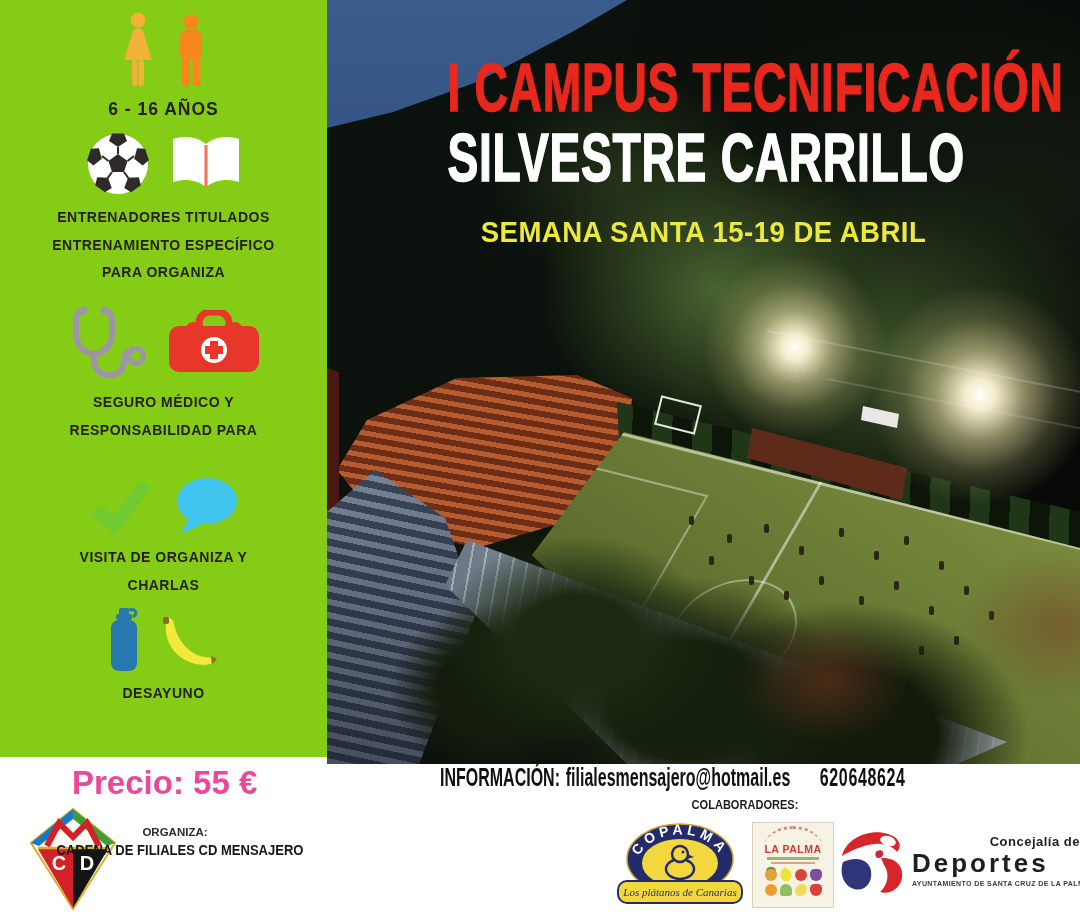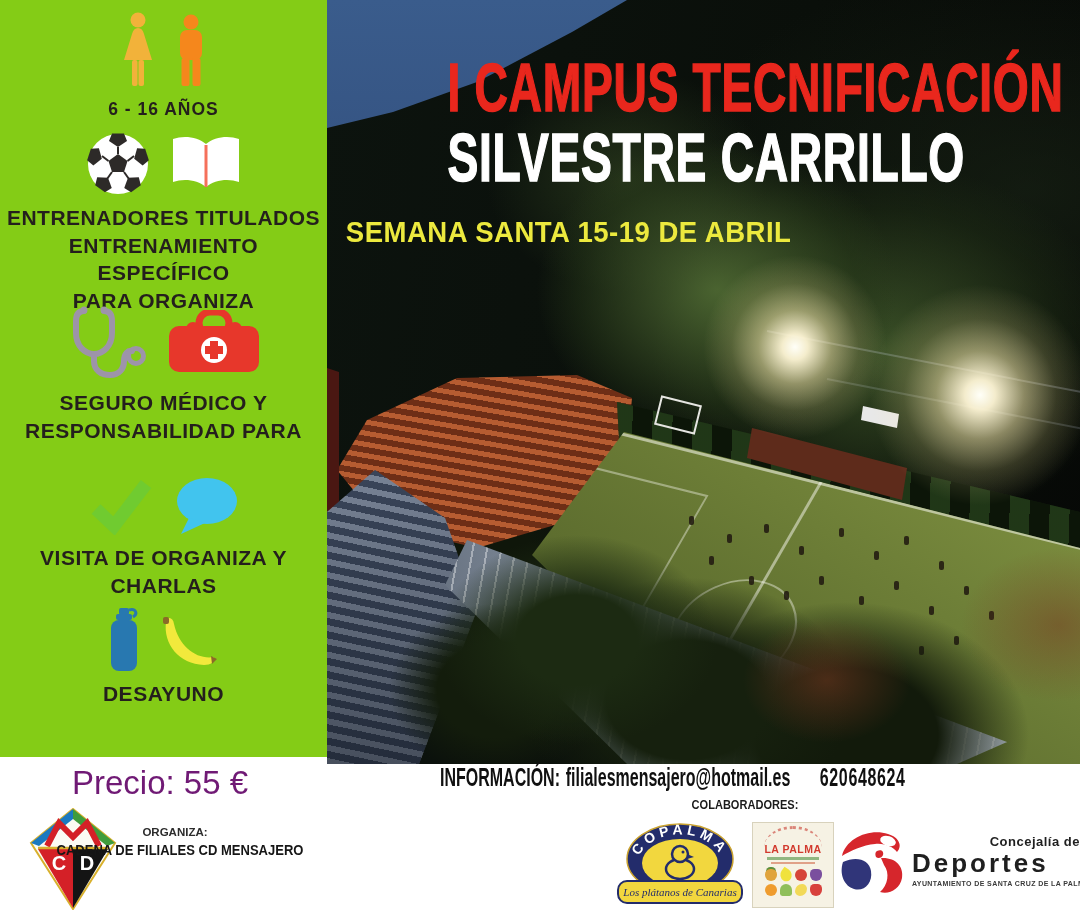--- a/index.html
+++ b/index.html
@@ -6,21 +6,21 @@
   .poster{
     position:relative;width:1080px;height:915px;background:#ffffff;
     font-family:"Liberation Sans",sans-serif;overflow:hidden;
   }
   
   .sidebar{position:absolute;left:0;top:0;width:327px;height:757px;background:#84cc16;z-index:2;}
   .feature{position:absolute;left:0;width:327px;text-align:center;}
   .icon-row{display:flex;justify-content:center;align-items:flex-end;gap:20px;}
   .icon-row.mid{align-items:center;}
   .feature-lines{margin-top:8px;}
-  .fline{font-size:21px;font-weight:bold;letter-spacing:.5px;color:#241f1d;line-height:27.5px;}
+  .fline{font-size:14px;font-weight:bold;letter-spacing:.5px;color:#241f1d;line-height:27.5px;}
   .fline.big{font-size:17.5px;letter-spacing:1px;}
   
   .photo{position:absolute;left:327px;top:0;width:753px;height:764px;overflow:hidden;z-index:1;
     background:linear-gradient(100deg,#0c130e 0%,#0a0f0a 55%,#060806 100%);}
   .layer{position:absolute;inset:0;}
   .sky{background:linear-gradient(180deg,#3a5c8c 0%,#2c4470 60%,#22345a 100%);
     clip-path:polygon(0 0,300px 0,245px 32px,150px 82px,66px 112px,0 128px);}
   .vegetation{background:
     radial-gradient(240px 200px at 390px 290px, rgba(84,112,54,.85), rgba(40,58,26,.45) 58%, transparent 75%),
     radial-gradient(300px 240px at 560px 350px, rgba(70,96,46,.8), rgba(34,50,22,.4) 58%, transparent 78%),
@@ -69,29 +69,29 @@
     radial-gradient(120px 90px at 500px 680px, rgba(130,60,35,.5), transparent 70%),
     radial-gradient(140px 110px at 732px 625px, rgba(120,50,30,.45), transparent 70%);}
   .cable{position:absolute;height:2px;background:rgba(220,228,255,.22);transform:rotate(11deg);transform-origin:left center;}
   .cable.c1{left:440px;top:330px;width:320px;}
   .cable.c2{left:500px;top:378px;width:260px;background:rgba(220,228,255,.16);}
   .glow{position:absolute;border-radius:50%;
     background:radial-gradient(circle, rgba(255,255,248,1) 0%, rgba(255,246,214,.95) 9%, rgba(255,238,180,.5) 26%, rgba(255,230,160,.16) 45%, transparent 65%);}
   .glow.g1{left:368px;top:247px;width:200px;height:200px;}
   .glow.g2{left:533px;top:275px;width:240px;height:240px;}
   
-  .hero-titles{position:absolute;left:0;right:0;top:54px;z-index:5;}
+  .hero-titles{position:absolute;left:0;right:0;top:54px;text-align:center;z-index:5;}
   .title-red{font-size:68px;line-height:66px;font-weight:bold;color:#e9271d;white-space:nowrap;
     transform:scaleX(.68);letter-spacing:1px;-webkit-text-stroke:1.5px #e9271d;}
   .title-white{font-size:68px;line-height:66px;font-weight:bold;color:#ffffff;white-space:nowrap;
     transform:scaleX(.68);letter-spacing:1px;margin-top:4px;-webkit-text-stroke:1.5px #ffffff;}
   .subtitle{font-size:29px;font-weight:bold;color:#ece93e;white-space:nowrap;margin-top:26px;
     transform:scaleX(.95);letter-spacing:.5px;}
   
-  .price{position:absolute;left:72px;top:764px;font-size:33px;font-weight:normal;color:#701a75;z-index:3;}
+  .price{position:absolute;left:72px;top:764px;font-size:33px;font-weight:bold;color:#ec4899;z-index:3;}
   .crest{position:absolute;left:26px;top:808px;z-index:3;}
   .organiza-label{position:absolute;left:60px;top:826px;width:230px;text-align:center;
     font-size:11.5px;font-weight:bold;color:#2c2c2c;z-index:3;}
   .organiza-name{position:absolute;left:40px;top:842px;width:280px;text-align:center;
     font-size:14px;font-weight:bold;color:#161616;transform:scaleX(.93);z-index:3;}
   .info-line{position:absolute;left:440px;top:763px;white-space:nowrap;font-size:25px;font-weight:bold;color:#101010;
     transform:scaleX(.64);transform-origin:left top;z-index:3;}
   .info-line .email{margin-left:9px;}
   .info-line .phone{margin-left:46px;letter-spacing:1px;}
   .colaboradores{position:absolute;left:640px;top:797px;width:210px;text-align:center;

